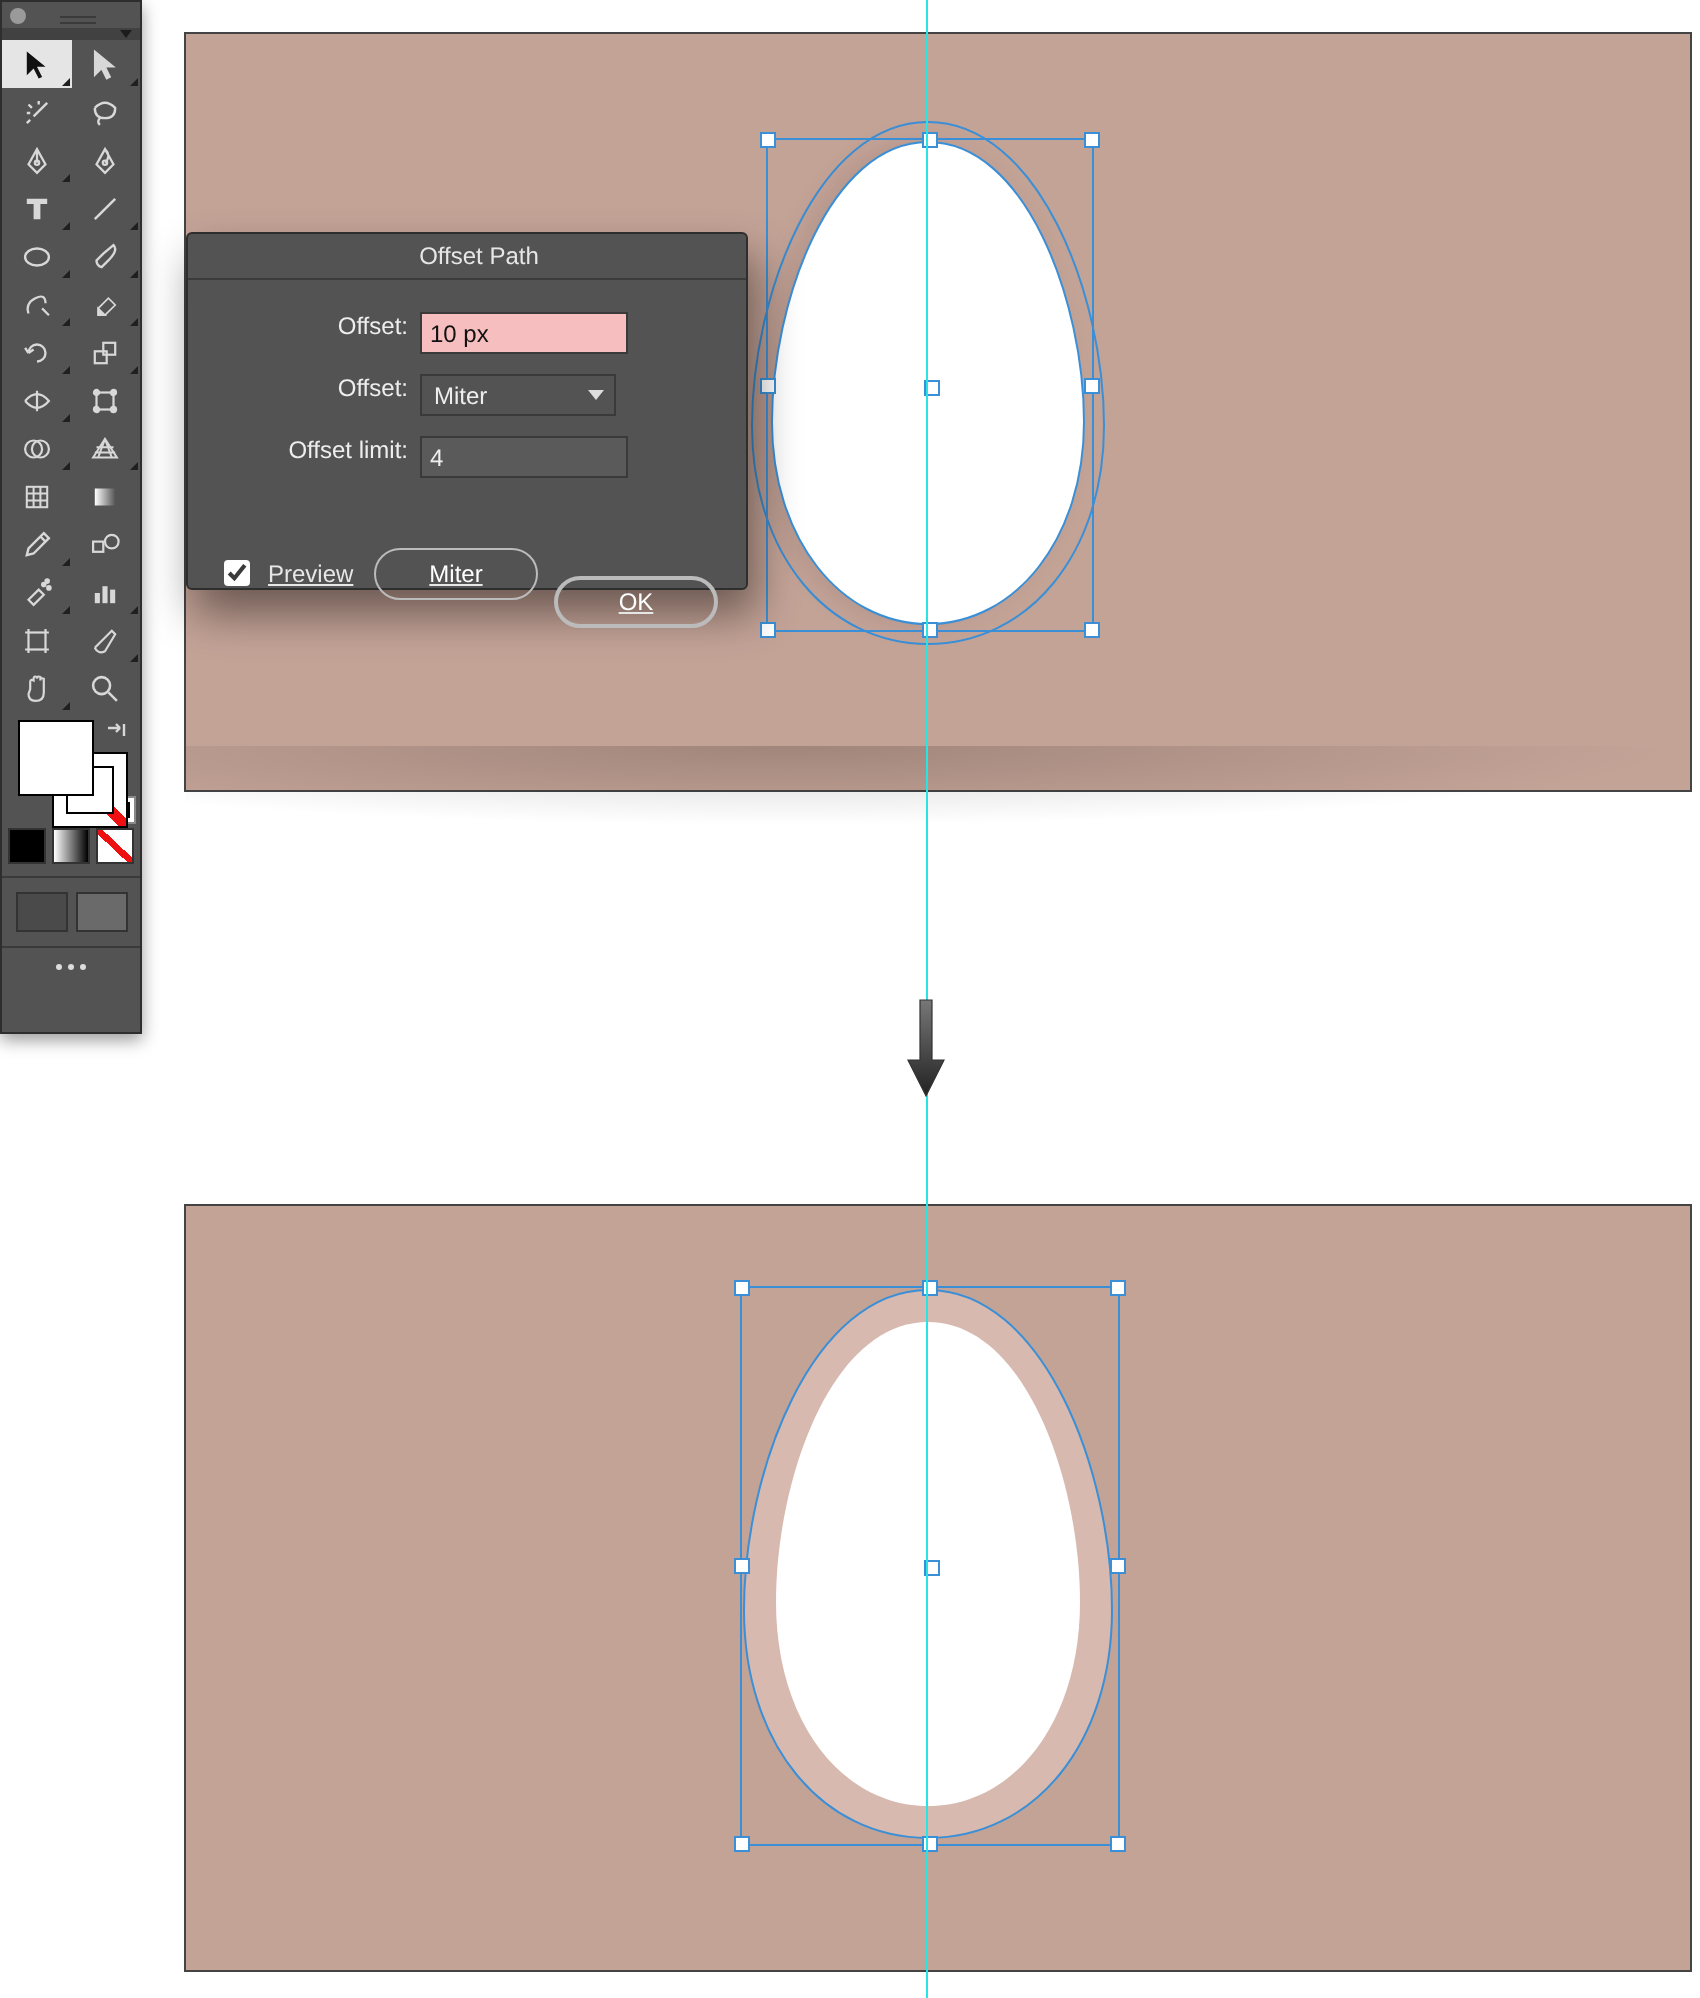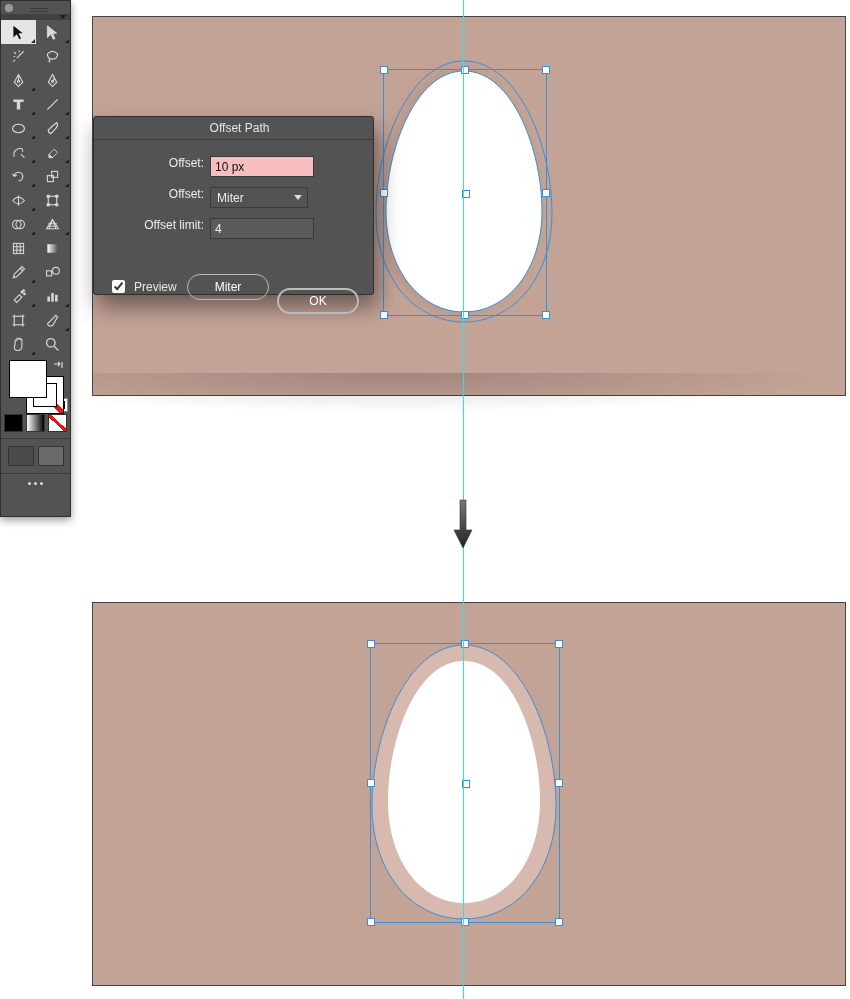--- a/index.html
+++ b/index.html
@@ -58,21 +58,21 @@
   .dialog{position:absolute;left:93px;top:116px;width:279px;height:177px;background:#535353;border:1px solid #2e2e2e;box-shadow:4px 12px 22px rgba(0,0,0,.45);border-radius:3px;color:#e6e6e6;z-index:20;}
   .dialog-title{height:22px;line-height:22px;text-align:center;font-size:12px;border-bottom:1px solid #3b3b3b;padding-left:12px;}
   .dlg-body{padding:16px 14px 10px 14px;}
   .row{display:flex;align-items:flex-start;margin-bottom:10px;}
   .row label{width:96px;text-align:right;padding-right:6px;font-size:12px;color:#eee;}
   .row input[type=text]{height:19px;border:1px solid #3a3a3a;background:#e9e9e9;color:#111;font-size:12px;padding:0 4px;width:94px;}
   .row input.sel-text{background:#f6bebe;user-select:all;}
   .row .sel-wrap{position:relative;width:98px;}
   .row select{height:21px;width:100%;border:1px solid #3a3a3a;background:#535353;color:#eee;font-size:12px;appearance:none;padding:0 6px;}
   .sel-wrap:after{content:"";position:absolute;right:6px;top:8px;border-left:4px solid transparent;border-right:4px solid transparent;border-top:5px solid #ddd;}
-  .dlg-foot{display:flex;align-items:center;gap:8px;padding:0 14px 12px 14px;}
+  .dlg-foot{display:flex;align-items:center;gap:8px;padding:0 14px 12px 14px;text-decoration:underline;}
   .chk{display:flex;align-items:center;gap:6px;font-size:12px;}
   .chk input{accent-color:#fff;}
   .btn{height:26px;border:1px solid #bbb;border-radius:14px;background:transparent;color:#fff;font-size:12px;cursor:pointer;}
   .btn.cancel{width:82px;margin-left:auto;}
   .btn.ok{width:82px;border-width:2px;margin-top:29px;}
   
   .arrow{position:absolute;left:452px;top:498px;width:22px;height:52px;z-index:6;}
 </style>
 </head>
 <body>

